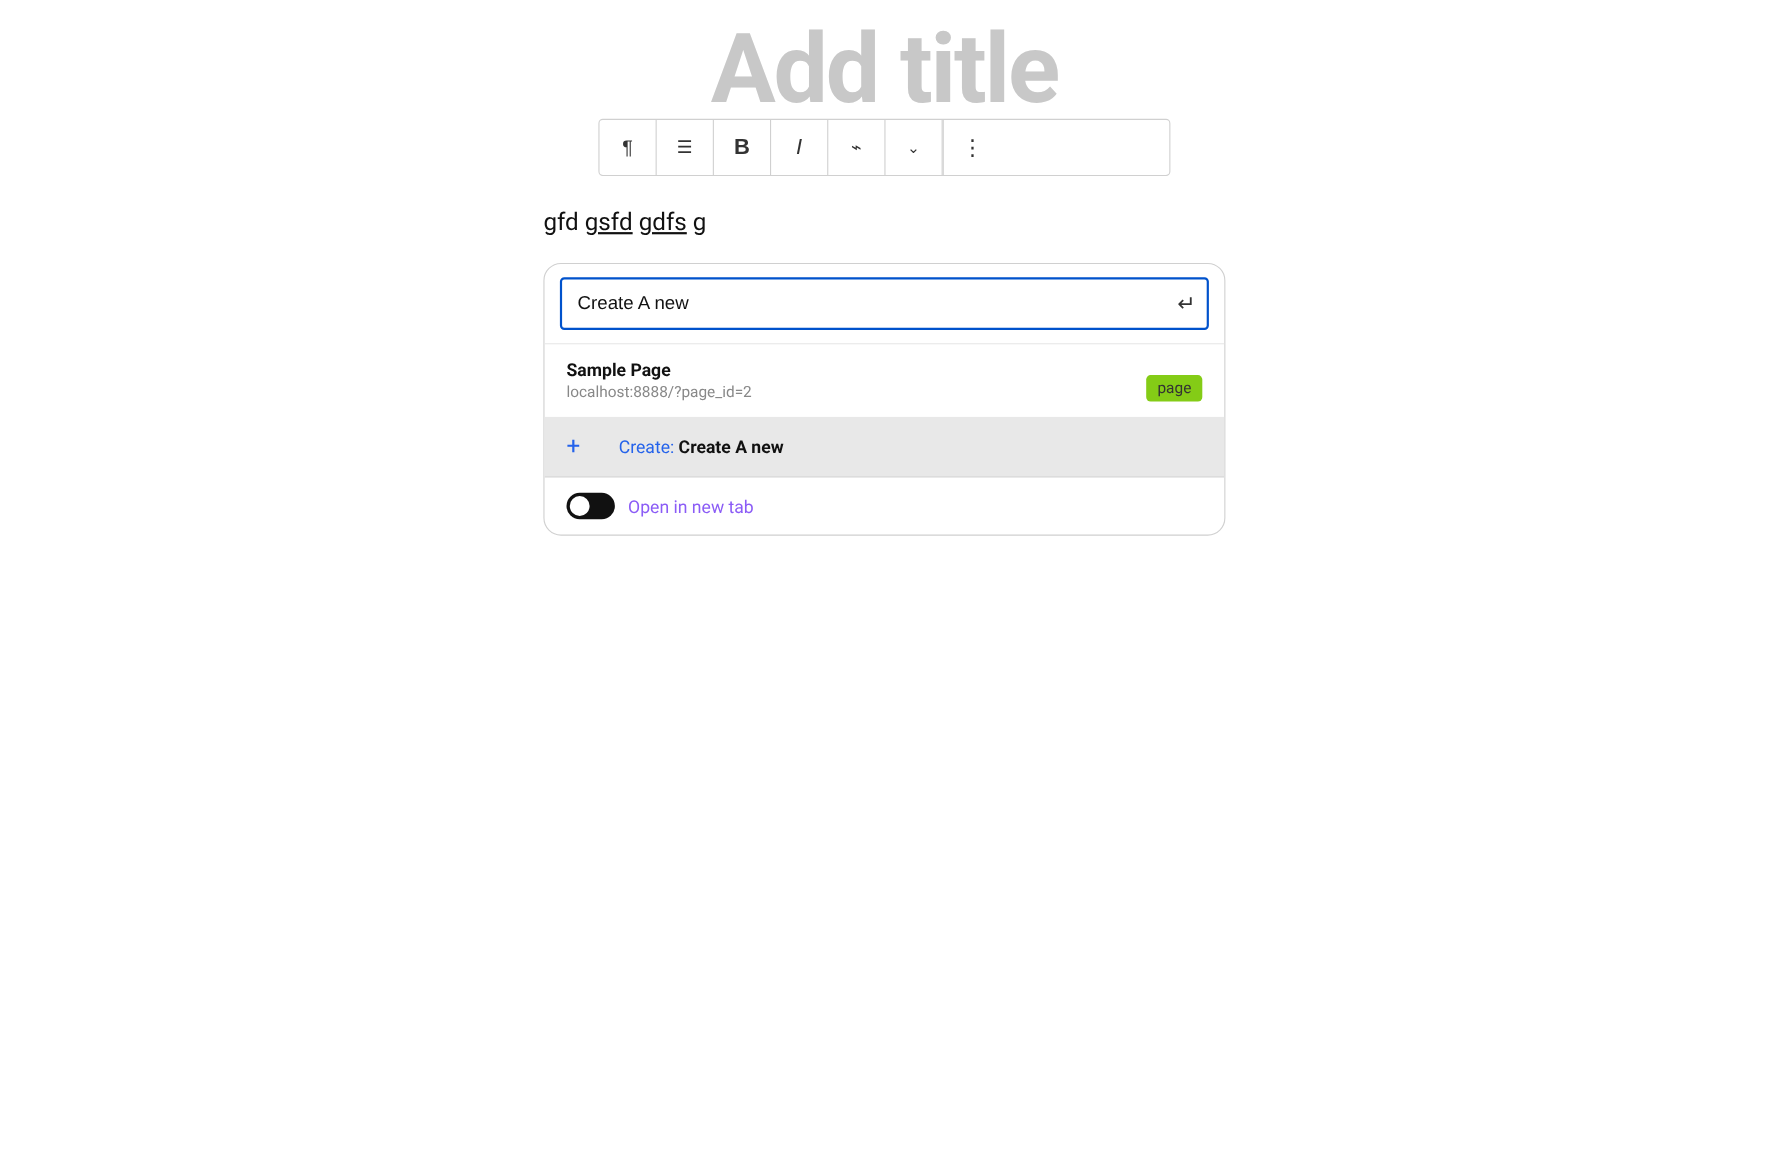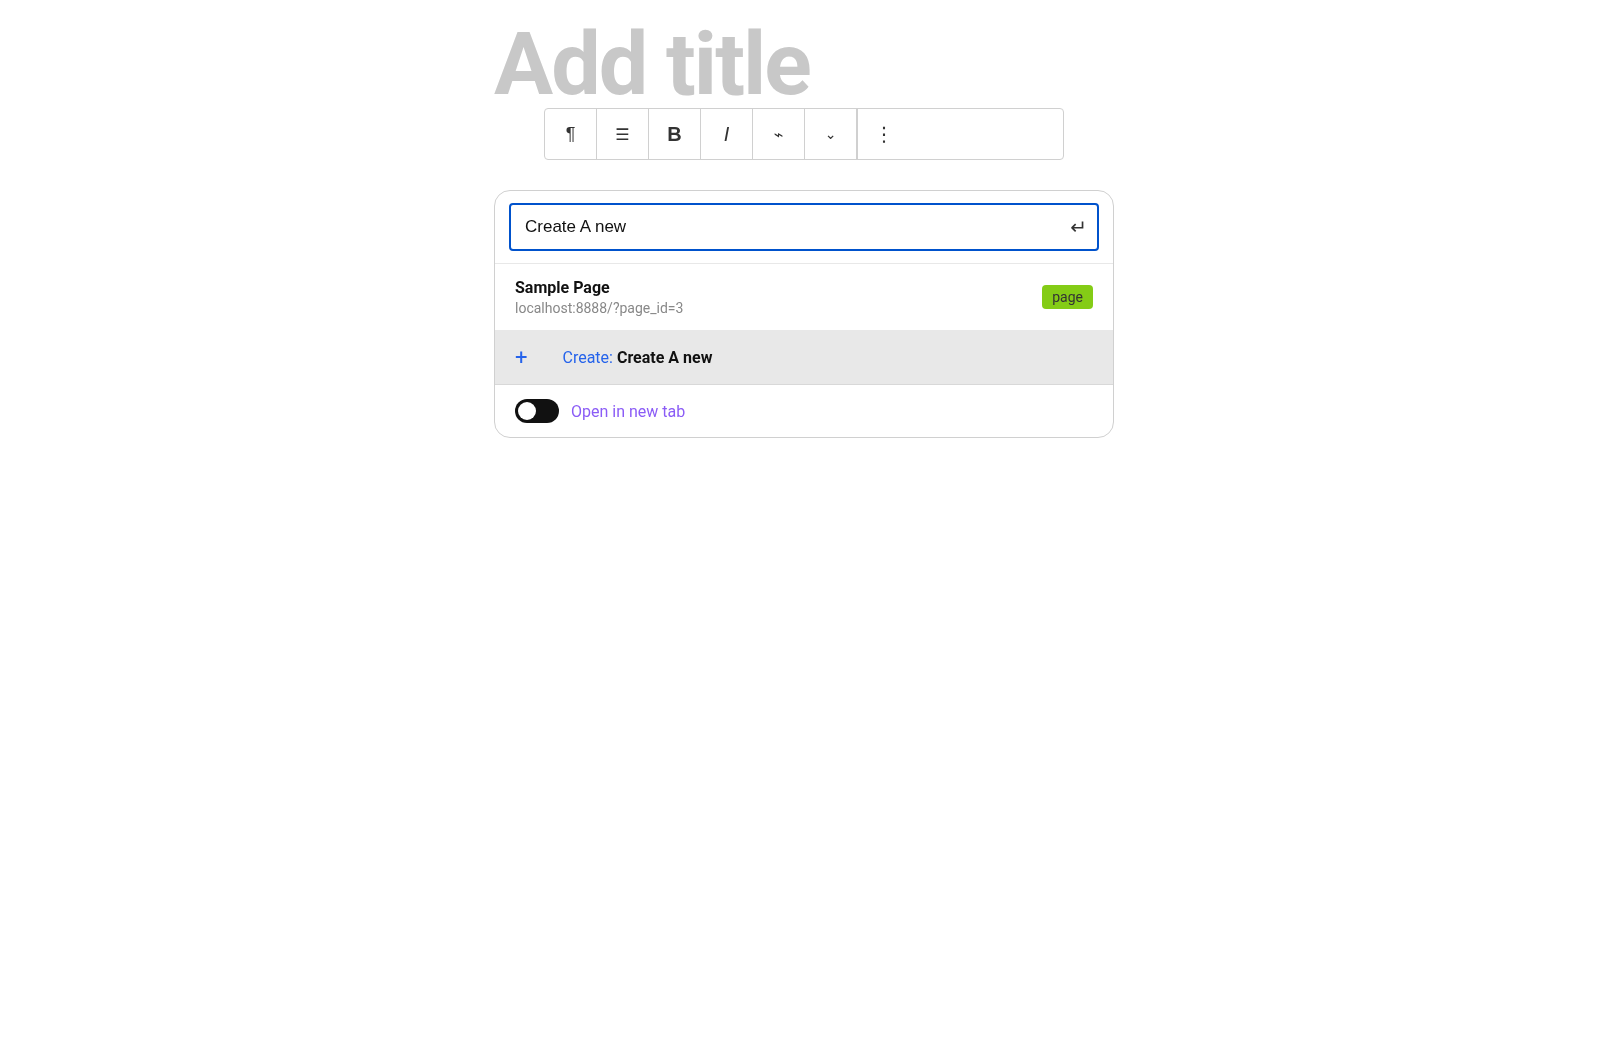--- a/index.html
+++ b/index.html
@@ -29,21 +29,21 @@
     .content-area {
       width: 620px;
       position: relative;
     }
 
     .add-title {
       font-size: 88px;
       font-weight: 700;
       color: #c8c8c8;
       line-height: 1;
-      text-align: left;
+      text-align: center;
       margin-bottom: 0px;
       letter-spacing: -2px;
     }
 
     .toolbar {
       display: flex;
       align-items: center;
       border: 1px solid #d0d0d0;
       border-radius: 4px;
       background: #fff;
@@ -129,21 +129,21 @@
       right: 26px;
       top: 50%;
       transform: translateY(-50%);
       font-size: 20px;
       color: #333;
       cursor: pointer;
     }
 
     .page-result-row {
       display: flex;
-      align-items: center;
+      align-items: flex-end;
       justify-content: space-between;
       padding: 14px 20px;
       border-bottom: 1px solid #e8e8e8;
     }
 
     .page-result-info {
       display: flex;
       flex-direction: column;
     }
 
@@ -246,32 +246,35 @@
       <button class="toolbar-btn">¶</button>
       <button class="toolbar-btn" style="font-size:16px;">☰</button>
       <button class="toolbar-btn bold-btn">B</button>
       <button class="toolbar-btn italic-btn">I</button>
       <button class="toolbar-btn" style="font-size:16px;">⌁</button>
       <button class="toolbar-btn" style="font-size:14px;">⌄</button>
       <div class="toolbar-divider"></div>
       <button class="toolbar-btn" style="font-size:20px;">⋮</button>
     </div>
 
+    <p class="sample-text">
+      <span>gfd </span><span class="word-underline">gsfd</span><span> </span><span class="word-underline">gdfs</span><span> g</span>
+    </p>
 
     <div class="link-panel">
 
       <div class="search-row">
         <input class="search-input" type="text" value="Create A new" style="">
         <span class="search-input-icon">↵</span>
       </div>
 
       <div class="page-result-row">
         <div class="page-result-info">
           <span class="page-result-title">Sample Page</span>
-          <span class="page-result-url">localhost:8888/?page_id=3</span>
+          <span class="page-result-url">localhost:8888/?page_id=2</span>
         </div>
         <span class="page-badge">page</span>
       </div>
 
       <div class="create-row" style="position: relative;">
         <span class="create-plus">+</span>
         <span class="create-label">
           <span class="create-prefix">Create:</span>
           <span> </span>
           <span class="create-name">Create A new</span>

